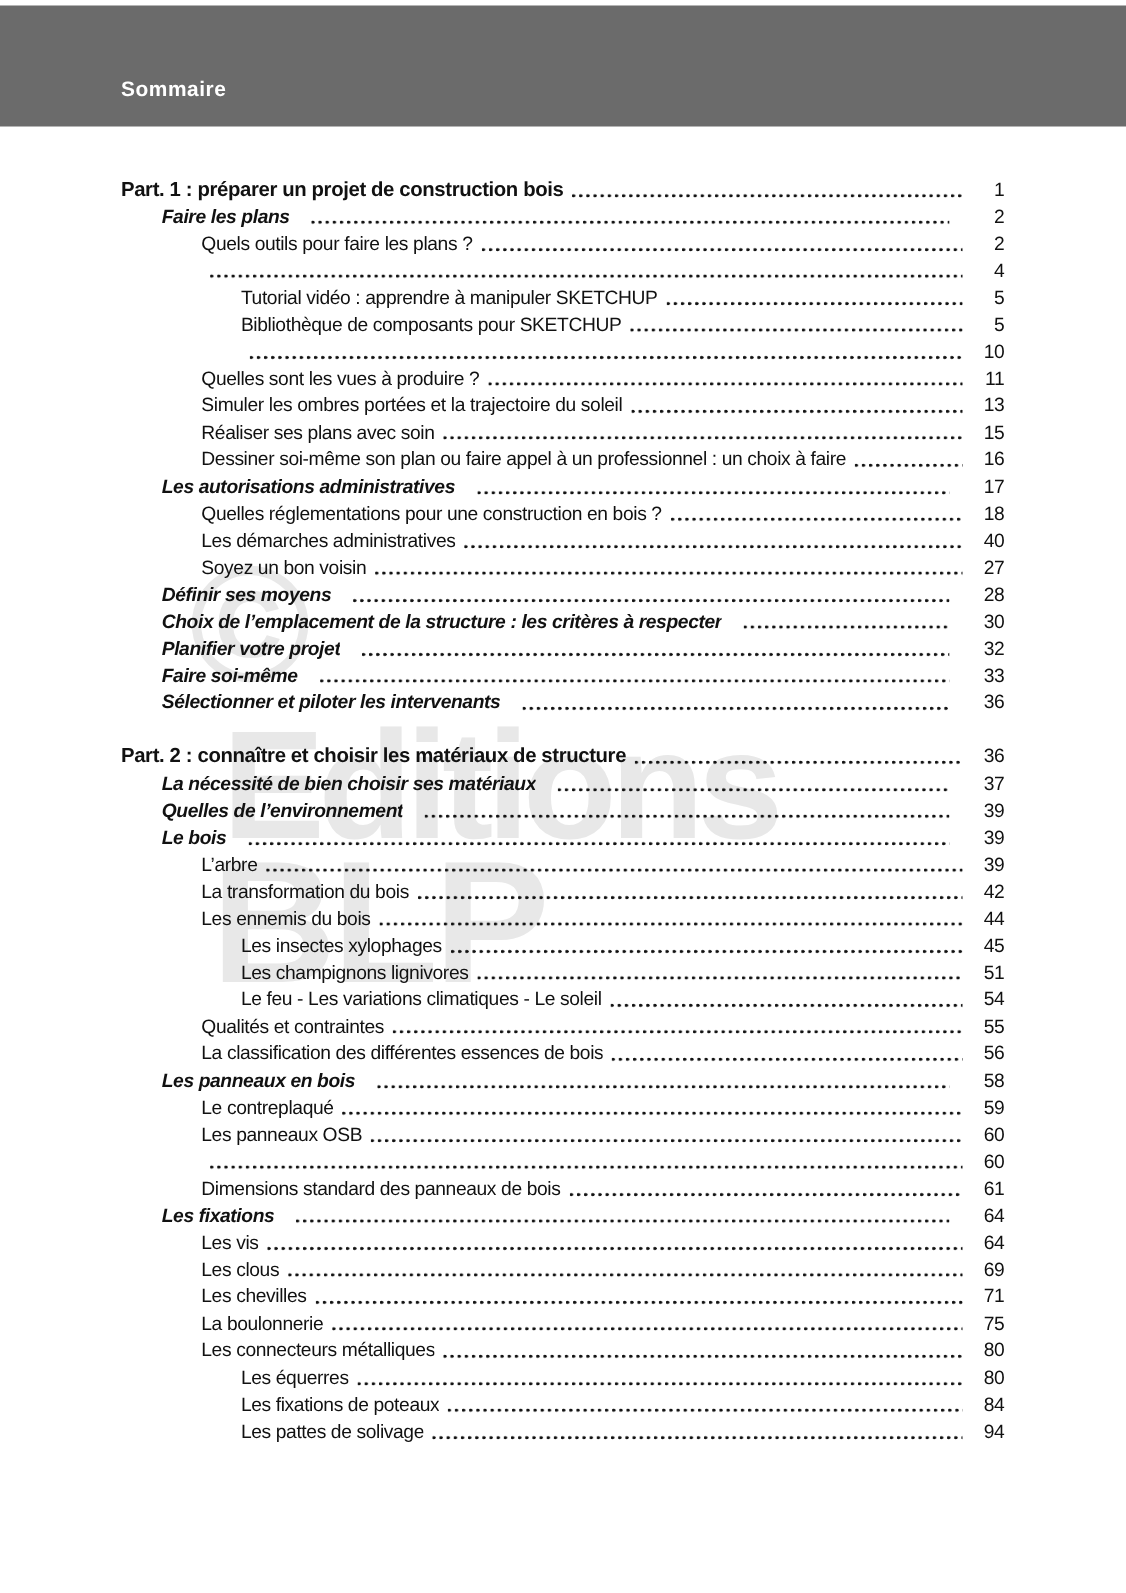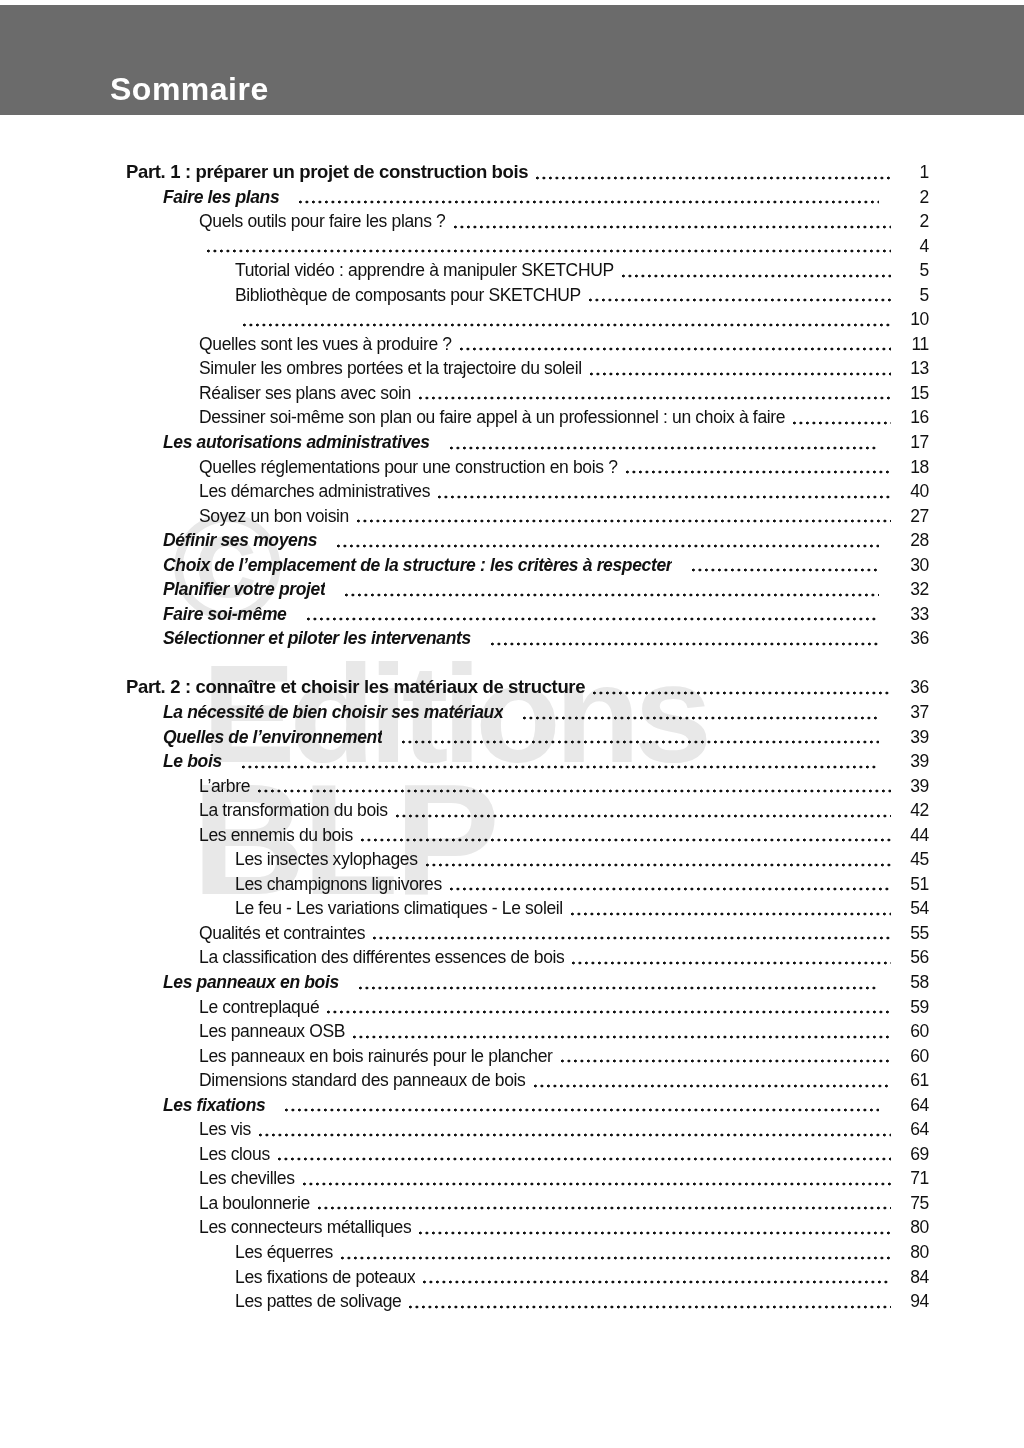--- a/index.html
+++ b/index.html
@@ -16,21 +16,21 @@
   .band {
     position: absolute;
     top: 5px; left: 0;
     width: 1024px; height: 110px;
     background: #6b6b6b;
   }
   .band h1 {
     position: absolute;
     left: 110px; top: 66px;
     color: #ffffff;
-    font-size: 32px;
+    font-size: 19px;
     font-weight: bold;
     letter-spacing: 0.5px;
   }
 
   
   .watermark {
     position: absolute; inset: 0;
     color: #e8e8e8;
     z-index: 0;
     pointer-events: none;
@@ -49,21 +49,20 @@
     font-size: 158px; font-weight: bold; line-height: 1;
     letter-spacing: -4px;
   }
 
   
   .toc {
     position: absolute;
     left: 110px; top: 160px;
     width: 803px;
     z-index: 1;
-    margin-left: 16px;
   }
   .row {
     display: flex;
     align-items: baseline;
     height: 24.55px;
     line-height: 24.55px;
     font-size: 17.5px;
     letter-spacing: -0.35px;
     white-space: nowrap;
   }
@@ -269,21 +268,20 @@
         <span class="label">Le contreplaqué</span>
         <span class="dots"></span>
         <span class="pg">59</span>
       </div>
       <div class="row lvl2">
         <span class="label">Les panneaux OSB</span>
         <span class="dots"></span>
         <span class="pg">60</span>
       </div>
       <div class="row lvl2">
-        <span class="label">Les panneaux en bois rainurés pour le plancher</span>
         <span class="dots"></span>
         <span class="pg">60</span>
       </div>
       <div class="row lvl2">
         <span class="label">Dimensions standard des panneaux de bois</span>
         <span class="dots"></span>
         <span class="pg">61</span>
       </div>
       <div class="row lvl1">
         <span class="label">Les fixations</span>

